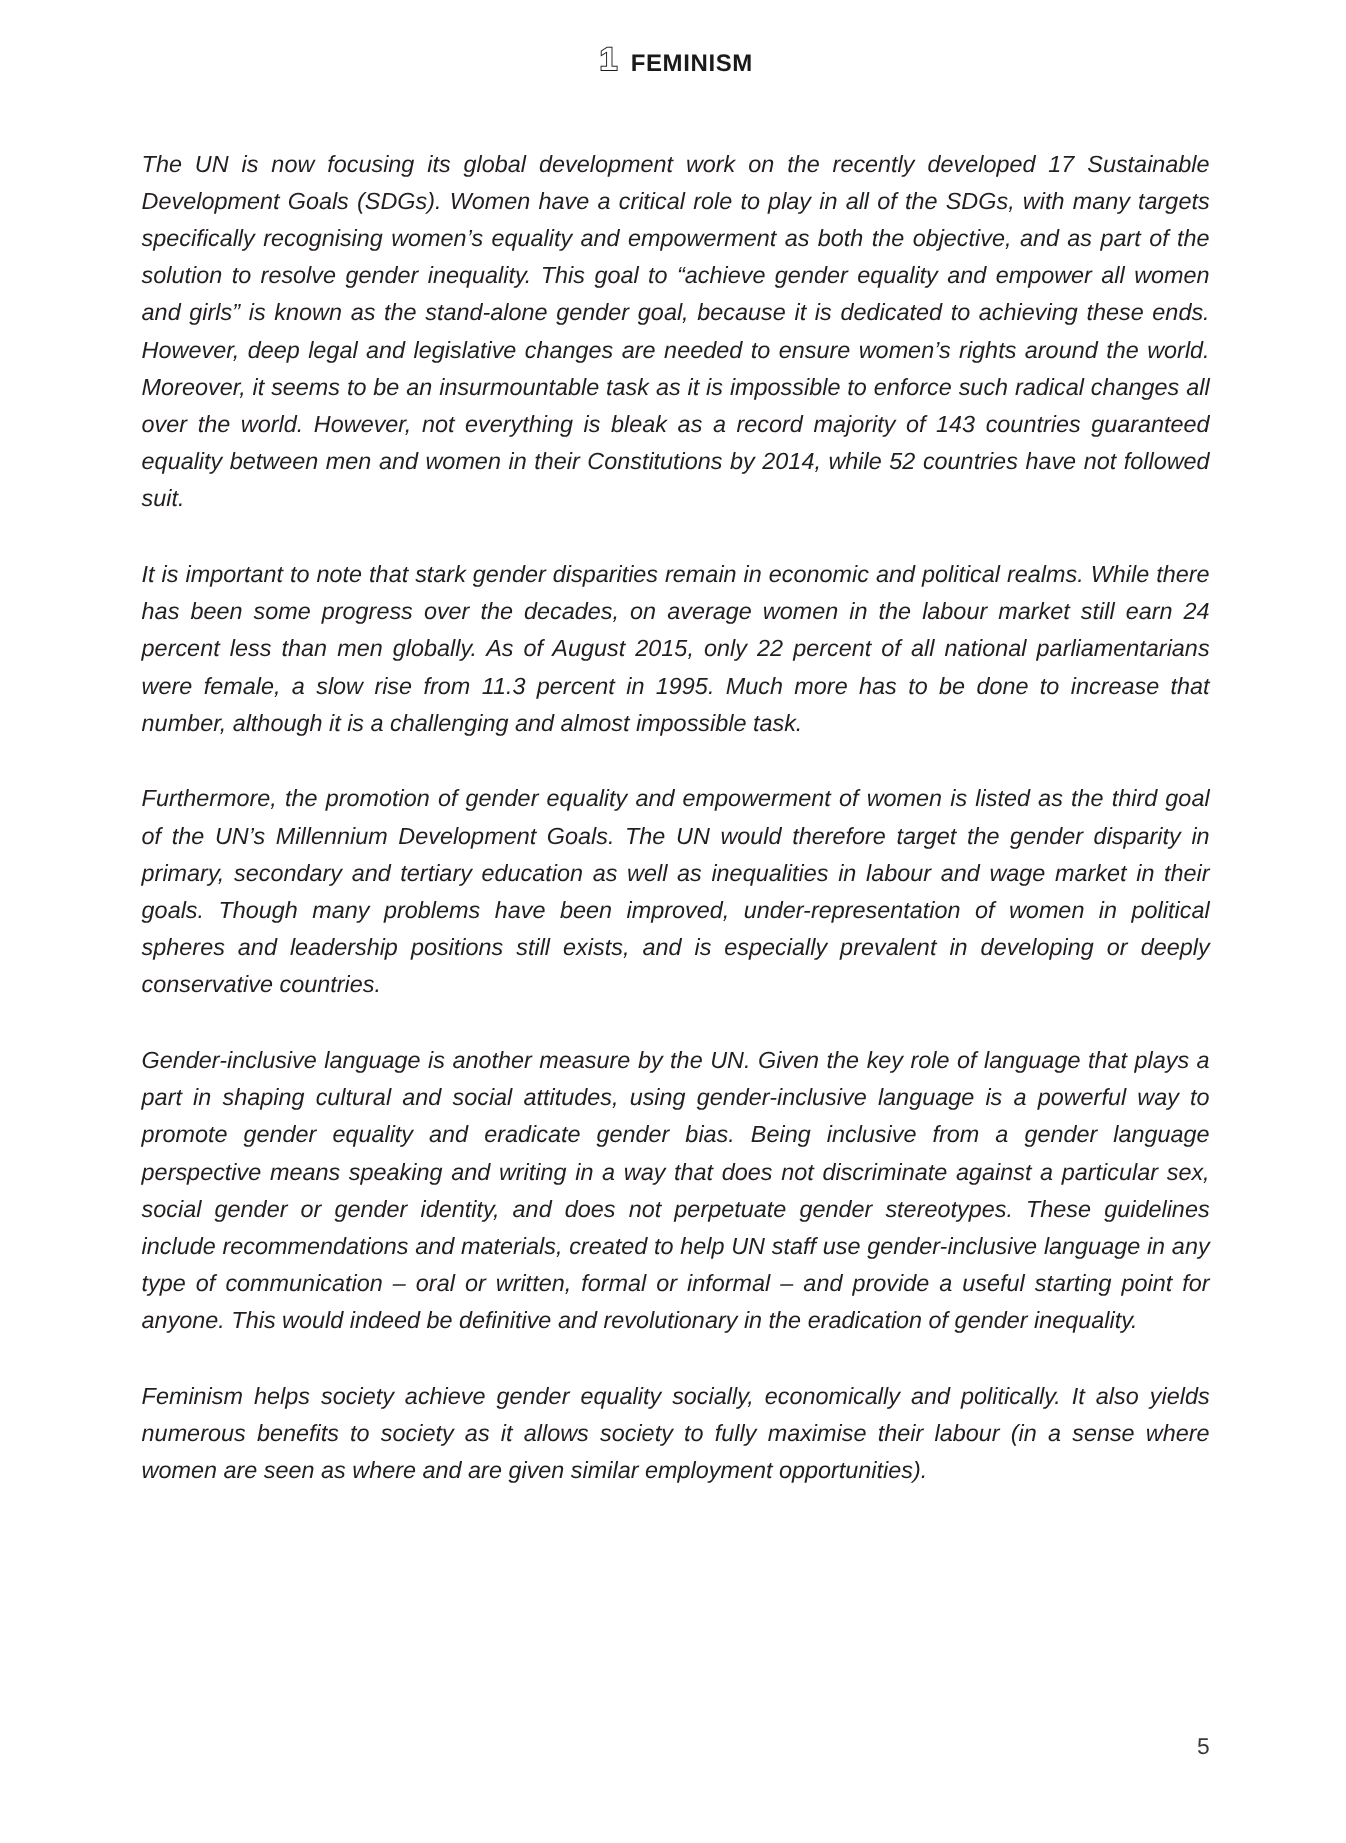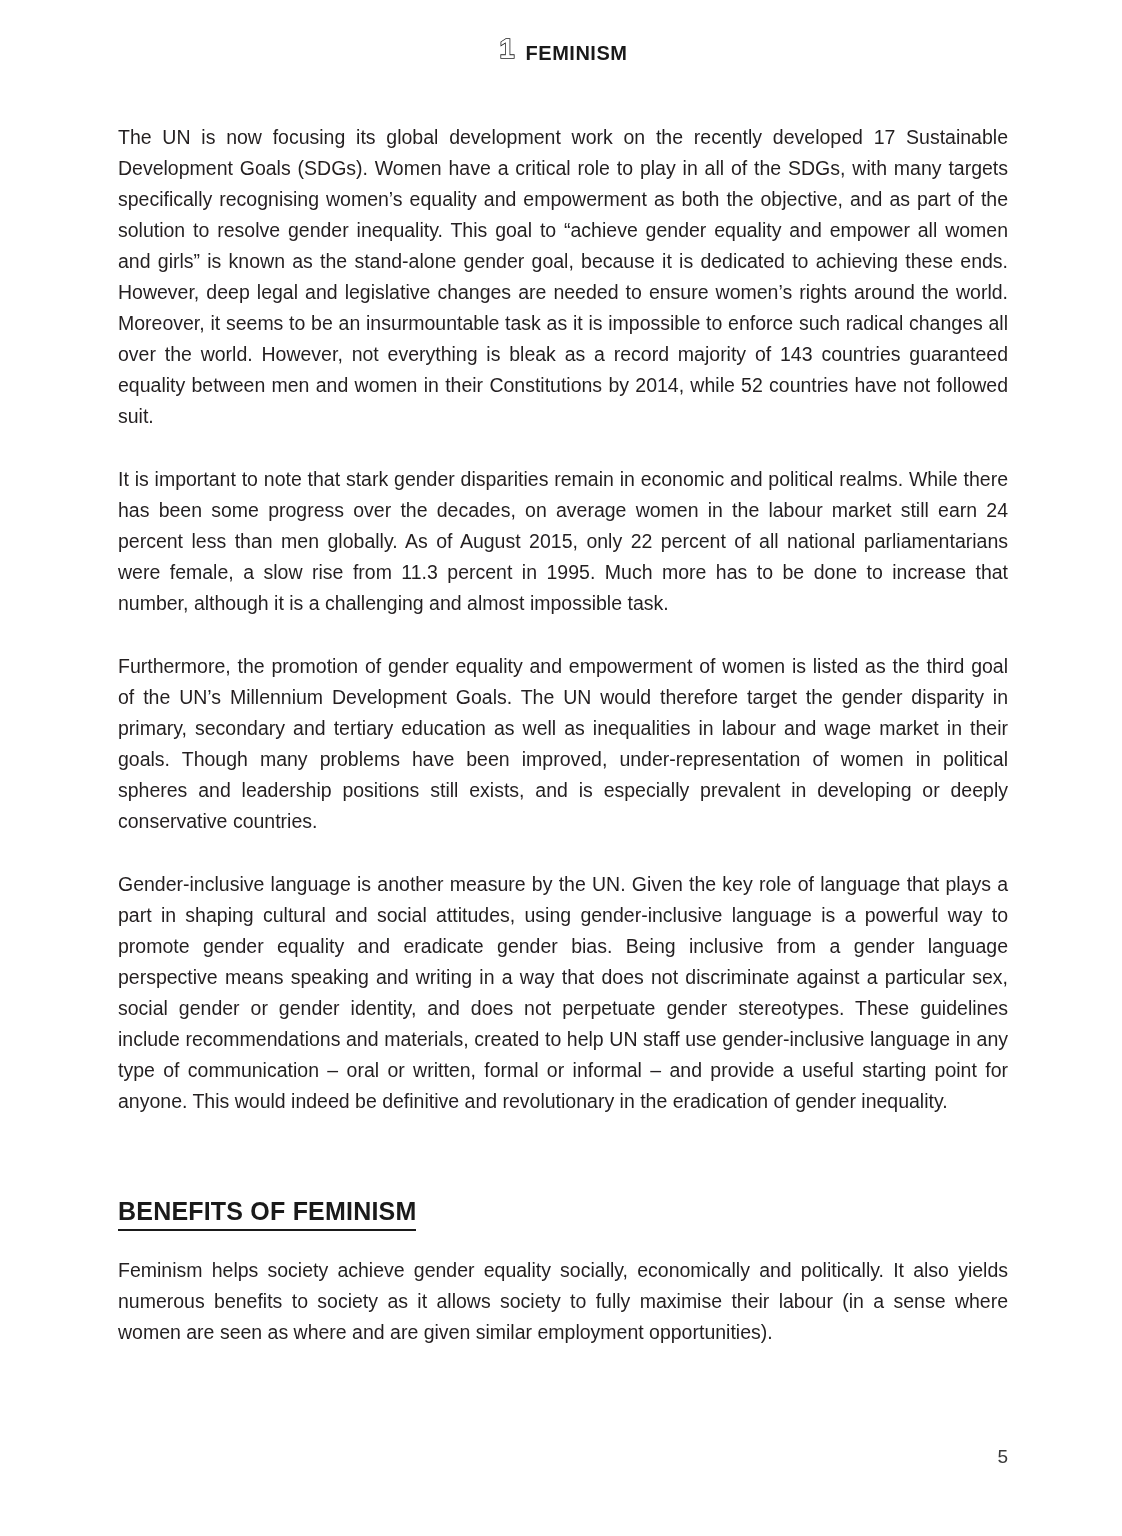--- a/index.html
+++ b/index.html
@@ -45,20 +45,21 @@
     position: absolute;
     top: 122px;
     left: 118px;
     width: 890px;
   }
   .content p {
     font-size: 19.5px;
     line-height: 31px;
     text-align: justify;
     margin: 0 0 32px 0;
+    font-style: italic;
   }
   .section-heading {
     font-size: 25px;
     font-weight: bold;
     letter-spacing: 0.2px;
     margin: 80px 0 24px 0;
     color: #1a1a1a;
   }
   .section-heading span {
     display: inline-block;
@@ -84,22 +85,19 @@
     </svg>
     <span class="header-title">FEMINISM</span>
   </div>
 
   <div class="content">
     <p>The UN is now focusing its global development work on the recently developed 17 Sustainable Development Goals (SDGs). Women have a critical role to play in all of the SDGs, with many targets specifically recognising women’s equality and empowerment as both the objective, and as part of the solution to resolve gender inequality. This goal to “achieve gender equality and empower all women and girls” is known as the stand-alone gender goal, because it is dedicated to achieving these ends. However, deep legal and legislative changes are needed to ensure women’s rights around the world. Moreover, it seems to be an insurmountable task as it is impossible to enforce such radical changes all over the world. However, not everything is bleak as a record majority of 143 countries guaranteed equality between men and women in their Constitutions by 2014, while 52 countries have not followed suit.</p>
     <p>It is important to note that stark gender disparities remain in economic and political realms. While there has been some progress over the decades, on average women in the labour market still earn 24 percent less than men globally. As of August 2015, only 22 percent of all national parliamentarians were female, a slow rise from 11.3 percent in 1995. Much more has to be done to increase that number, although it is a challenging and almost impossible task.</p>
     <p>Furthermore, the promotion of gender equality and empowerment of women is listed as the third goal of the UN’s Millennium Development Goals. The UN would therefore target the gender disparity in primary, secondary and tertiary education as well as inequalities in labour and wage market in their goals. Though many problems have been improved, under-representation of women in political spheres and leadership positions still exists, and is especially prevalent in developing or deeply conservative countries.</p>
     <p>Gender-inclusive language is another measure by the UN. Given the key role of language that plays a part in shaping cultural and social attitudes, using gender-inclusive language is a powerful way to promote gender equality and eradicate gender bias. Being inclusive from a gender language perspective means speaking and writing in a way that does not discriminate against a particular sex, social gender or gender identity, and does not perpetuate gender stereotypes. These guidelines include recommendations and materials, created to help UN staff use gender-inclusive language in any type of communication – oral or written, formal or informal – and provide a useful starting point for anyone. This would indeed be definitive and revolutionary in the eradication of gender inequality.</p>
 
-    <h2 class="section-heading">
-      <span>BENEFITS OF FEMINISM</span>
-    </h2>
 
     <p>Feminism helps society achieve gender equality socially, economically and politically. It also yields numerous benefits to society as it allows society to fully maximise their labour (in a sense where women are seen as where and are given similar employment opportunities).</p>
   </div>
 
   <div class="page-number">5</div>
 
 </div>
 
 </body></html>

